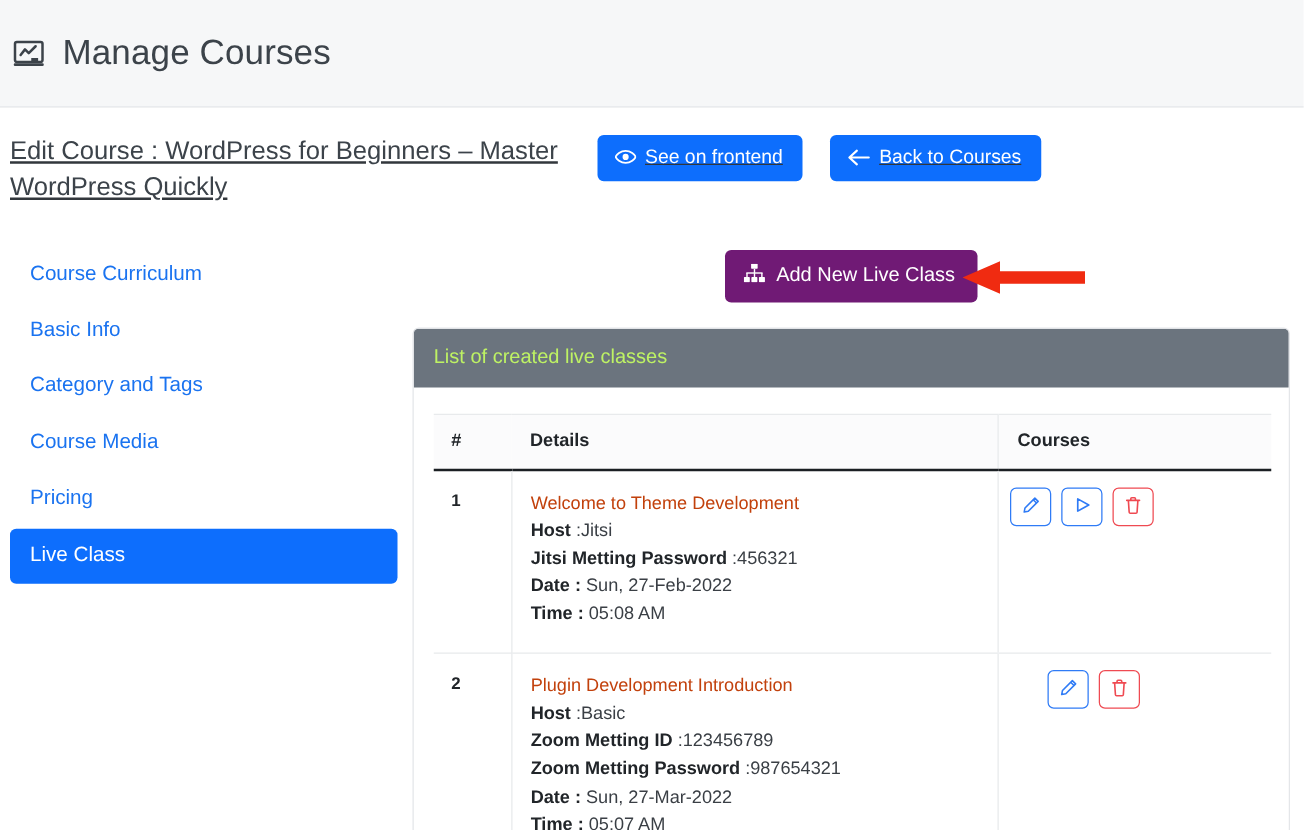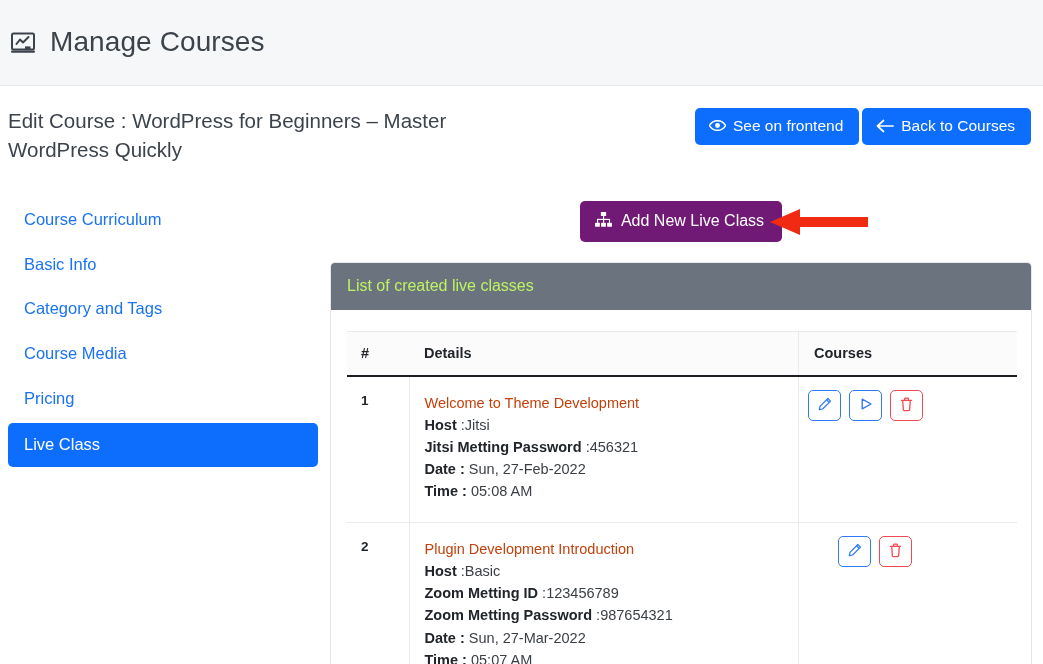--- a/index.html
+++ b/index.html
@@ -40,35 +40,35 @@
     font-weight: 400;
     color: #3c434a;
     letter-spacing: 0.1px;
     line-height: 1.1;
   }
 
   
   .course-row {
     display: flex;
     align-items: flex-start;
-    justify-content: space-between;
     padding: 18px 12px 0 8px;
     box-sizing: border-box;
+    text-decoration: underline;
   }
   .course-title {
     font-size: 20.5px;
     font-weight: 400;
     color: #3c434a;
     line-height: 1.42;
     max-width: 470px;
     padding-top: 2px;
   }
   .course-actions {
     display: flex;
-    gap: 3px;
+    gap: 22px;
     padding-top: 4px;
   }
   .btn-blue {
     background: #0d6efd;
     color: #ffffff;
     border: none;
     border-radius: 5px;
     font-size: 15.5px;
     font-family: "Liberation Sans", sans-serif;
     padding: 10px 16px 11px 14px;

